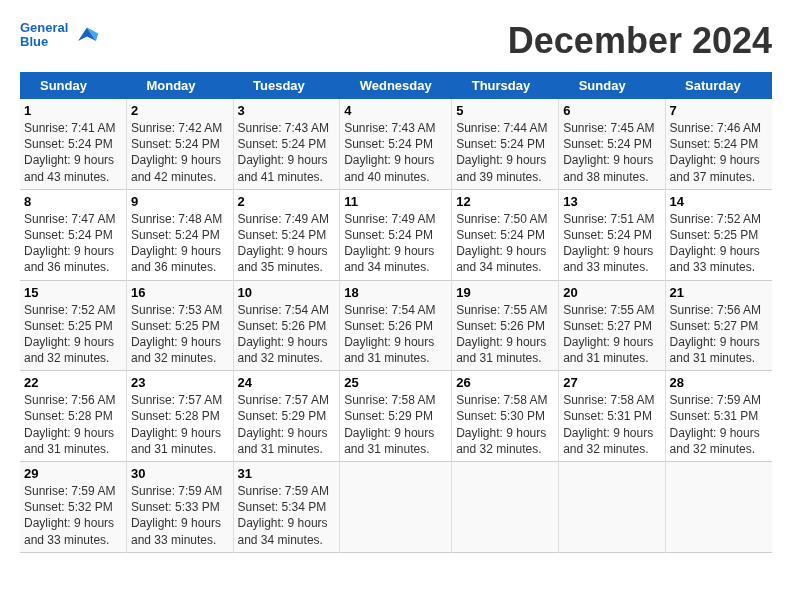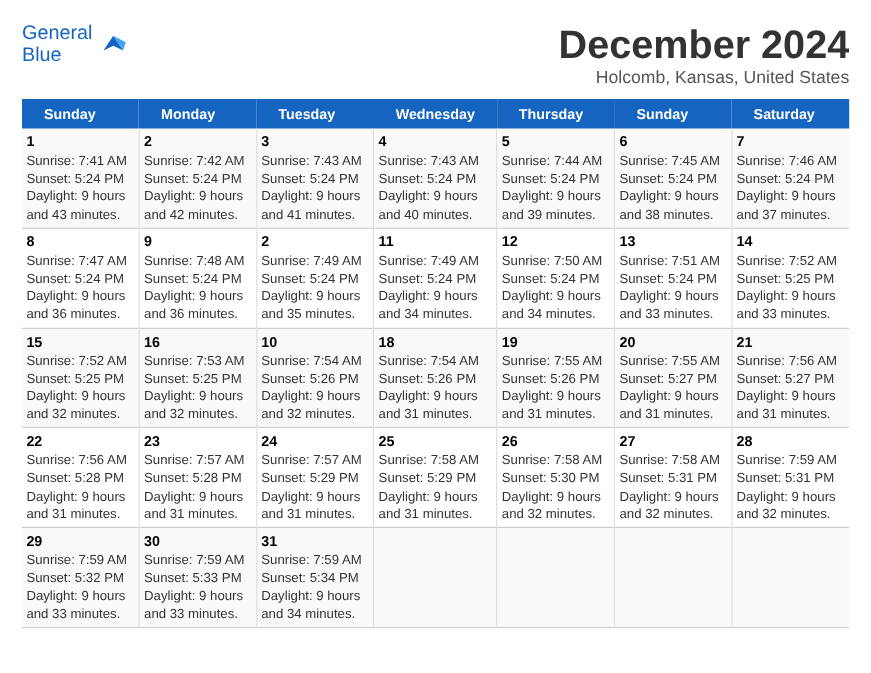--- a/index.html
+++ b/index.html
@@ -14,22 +14,22 @@
       display: flex;
       justify-content: space-between;
       align-items: flex-start;
       margin-bottom: 10px;
     }
     .logo {
       display: flex;
       align-items: center;
     }
     .logo-text {
-      font-size: 18px;
-      font-weight: normal;
+      font-size: 13px;
+      font-weight: bold;
       color: #333;
       line-height: 1.1;
     }
     .logo-text span {
       color: #1565C0;
     }
     .logo-icon {
       width: 30px;
       height: 30px;
       margin-left: 4px;
@@ -108,21 +108,20 @@
         </div>
         <svg class="logo-icon" viewBox="0 0 40 40" xmlns="http://www.w3.org/2000/svg">
           <polygon points="8,28 20,10 32,28 20,22" fill="#1565C0"></polygon>
           <polygon points="20,10 35,18 32,28" fill="#42A5F5"></polygon>
         </svg>
       </div>
     </div>
   </div>
   <div class="title-area">
     <div class="main-title">December 2024</div>
-    <div class="subtitle">Holcomb, Kansas, United States</div>
   </div>
 </div>
 
 <table>
   <thead>
     <tr>
     <th>Sunday</th>
         <th>Monday</th>
         <th>Tuesday</th>
         <th>Wednesday</th>

